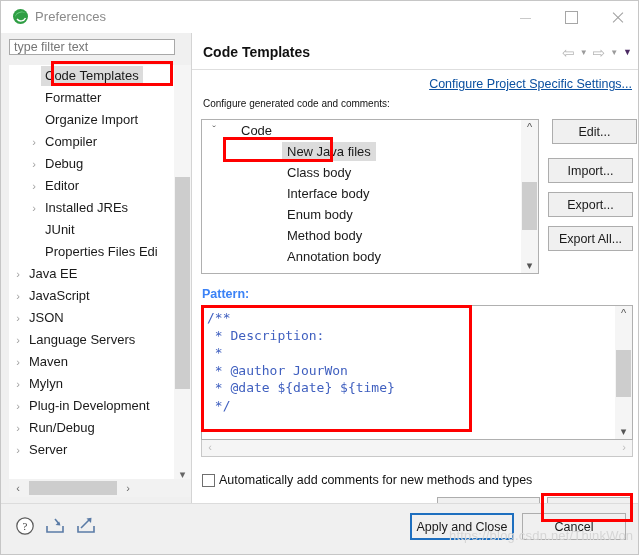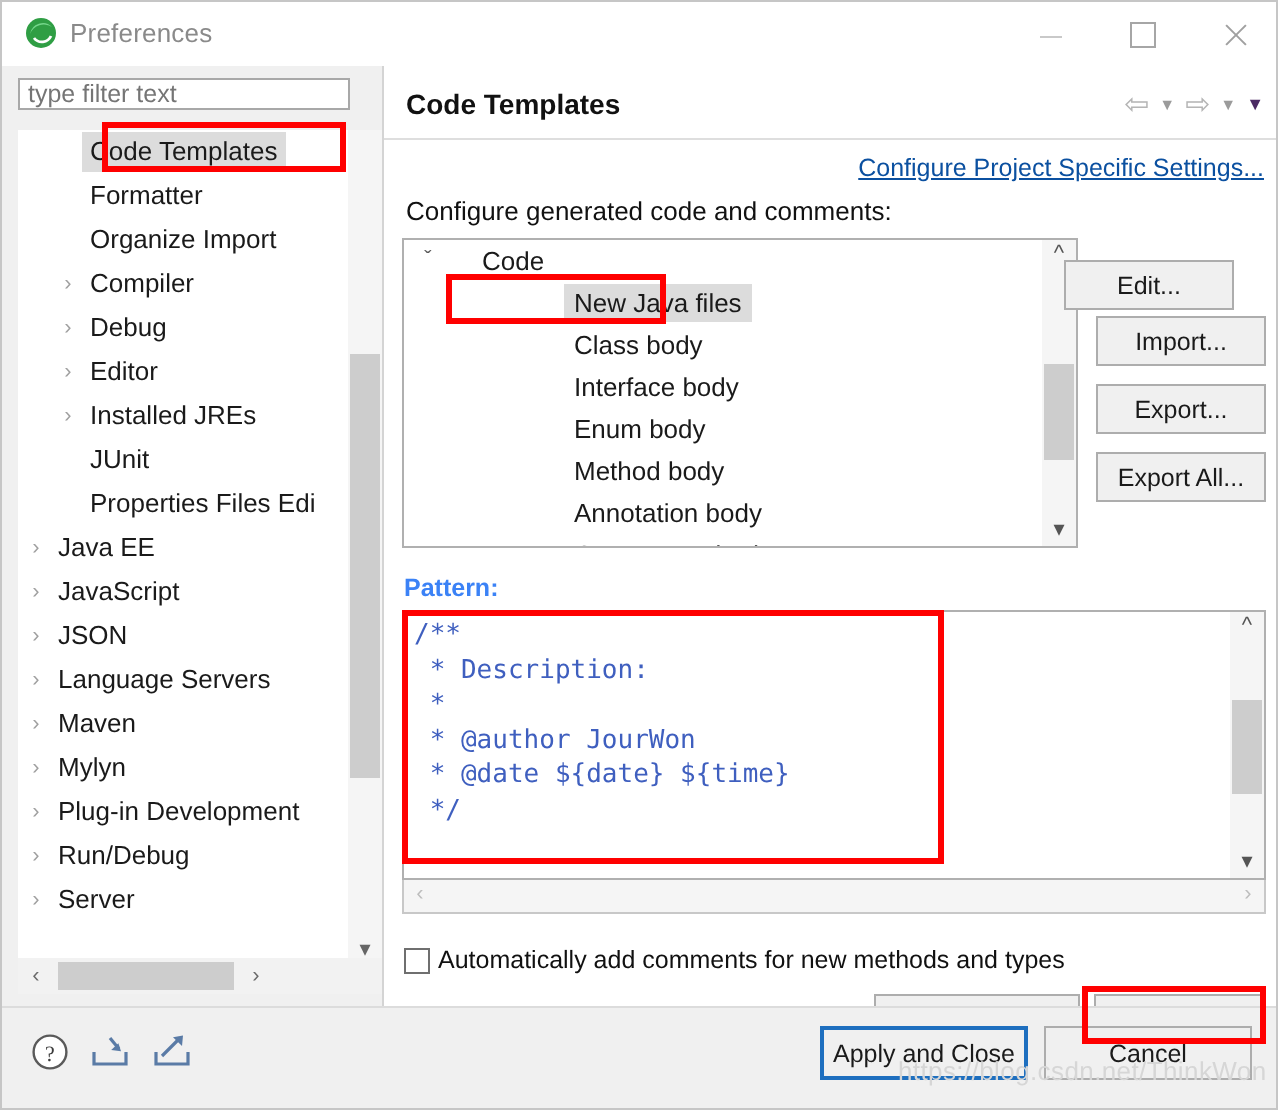--- a/index.html
+++ b/index.html
@@ -211,21 +211,21 @@
     position: absolute;
     right: 8px; top: 44px;
     font-size: 12.5px;
     color: #0b50a0;
     text-decoration: underline;
     cursor: pointer;
   }
   .section-label {
     position: absolute;
     left: 11px; top: 65px;
-    font-size: 13px;
+    font-size: 10px;
     color: #111111;
   }
 
   
   .tmpl-box {
     position: absolute;
     left: 9px; top: 86px;
     width: 338px; height: 155px;
     border: 1px solid #b0b0b0;
     background: #ffffff;
@@ -277,21 +277,21 @@
     background: #f0f0f0;
     border: 1px solid #adadad;
     box-sizing: border-box;
     font-family: "Liberation Sans", sans-serif;
     font-size: 12.5px;
     color: #1a1a1a;
     text-align: center;
     cursor: default;
     padding: 0;
   }
-  #btn-edit       { left: 340px; top: 86px;  width: 85px; height: 25px; margin-top: 11px; }
+  #btn-edit       { left: 360px; top: 86px;  width: 85px; height: 25px; }
   #btn-import     { left: 356px; top: 125px; width: 85px; height: 25px; }
   #btn-export     { left: 356px; top: 159px; width: 85px; height: 25px; }
   #btn-exportall  { left: 356px; top: 193px; width: 85px; height: 25px; }
 
   .pattern-label {
     position: absolute;
     left: 10px; top: 254px;
     font-size: 12.5px; color: #3b82f6;
     font-weight: bold;
   }

